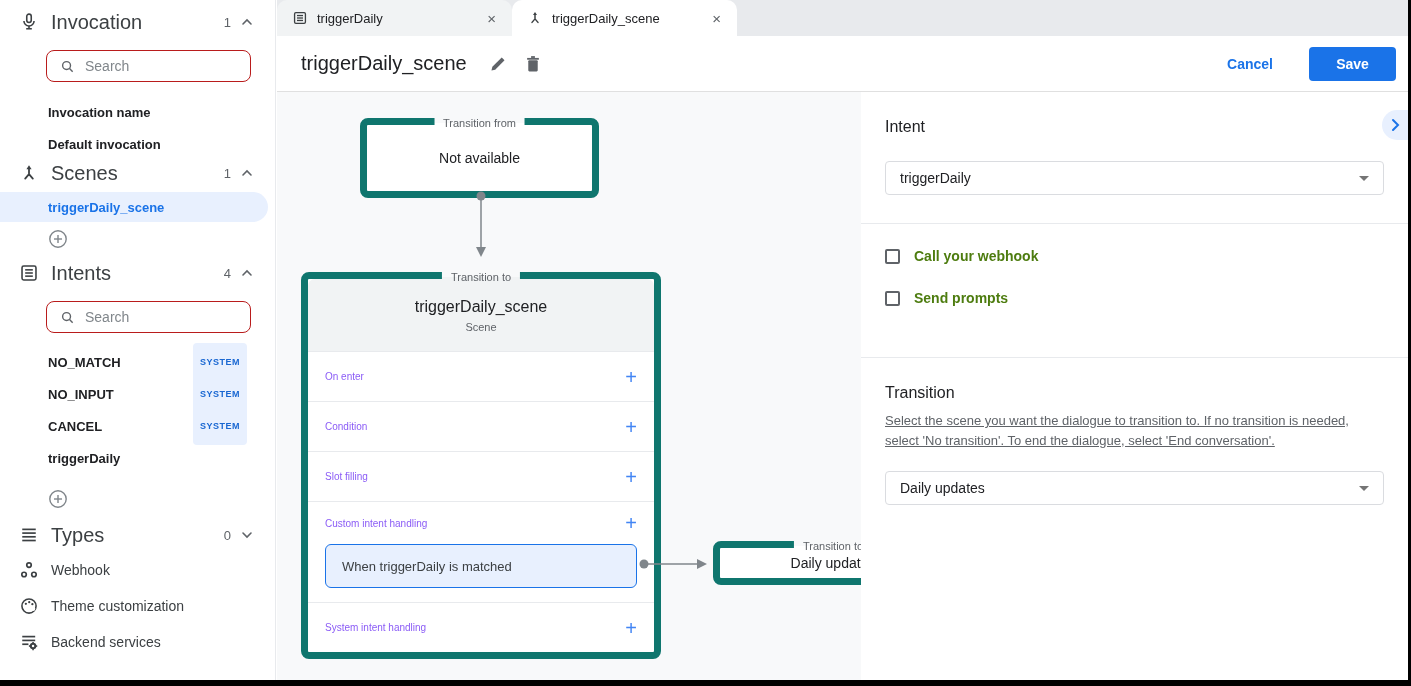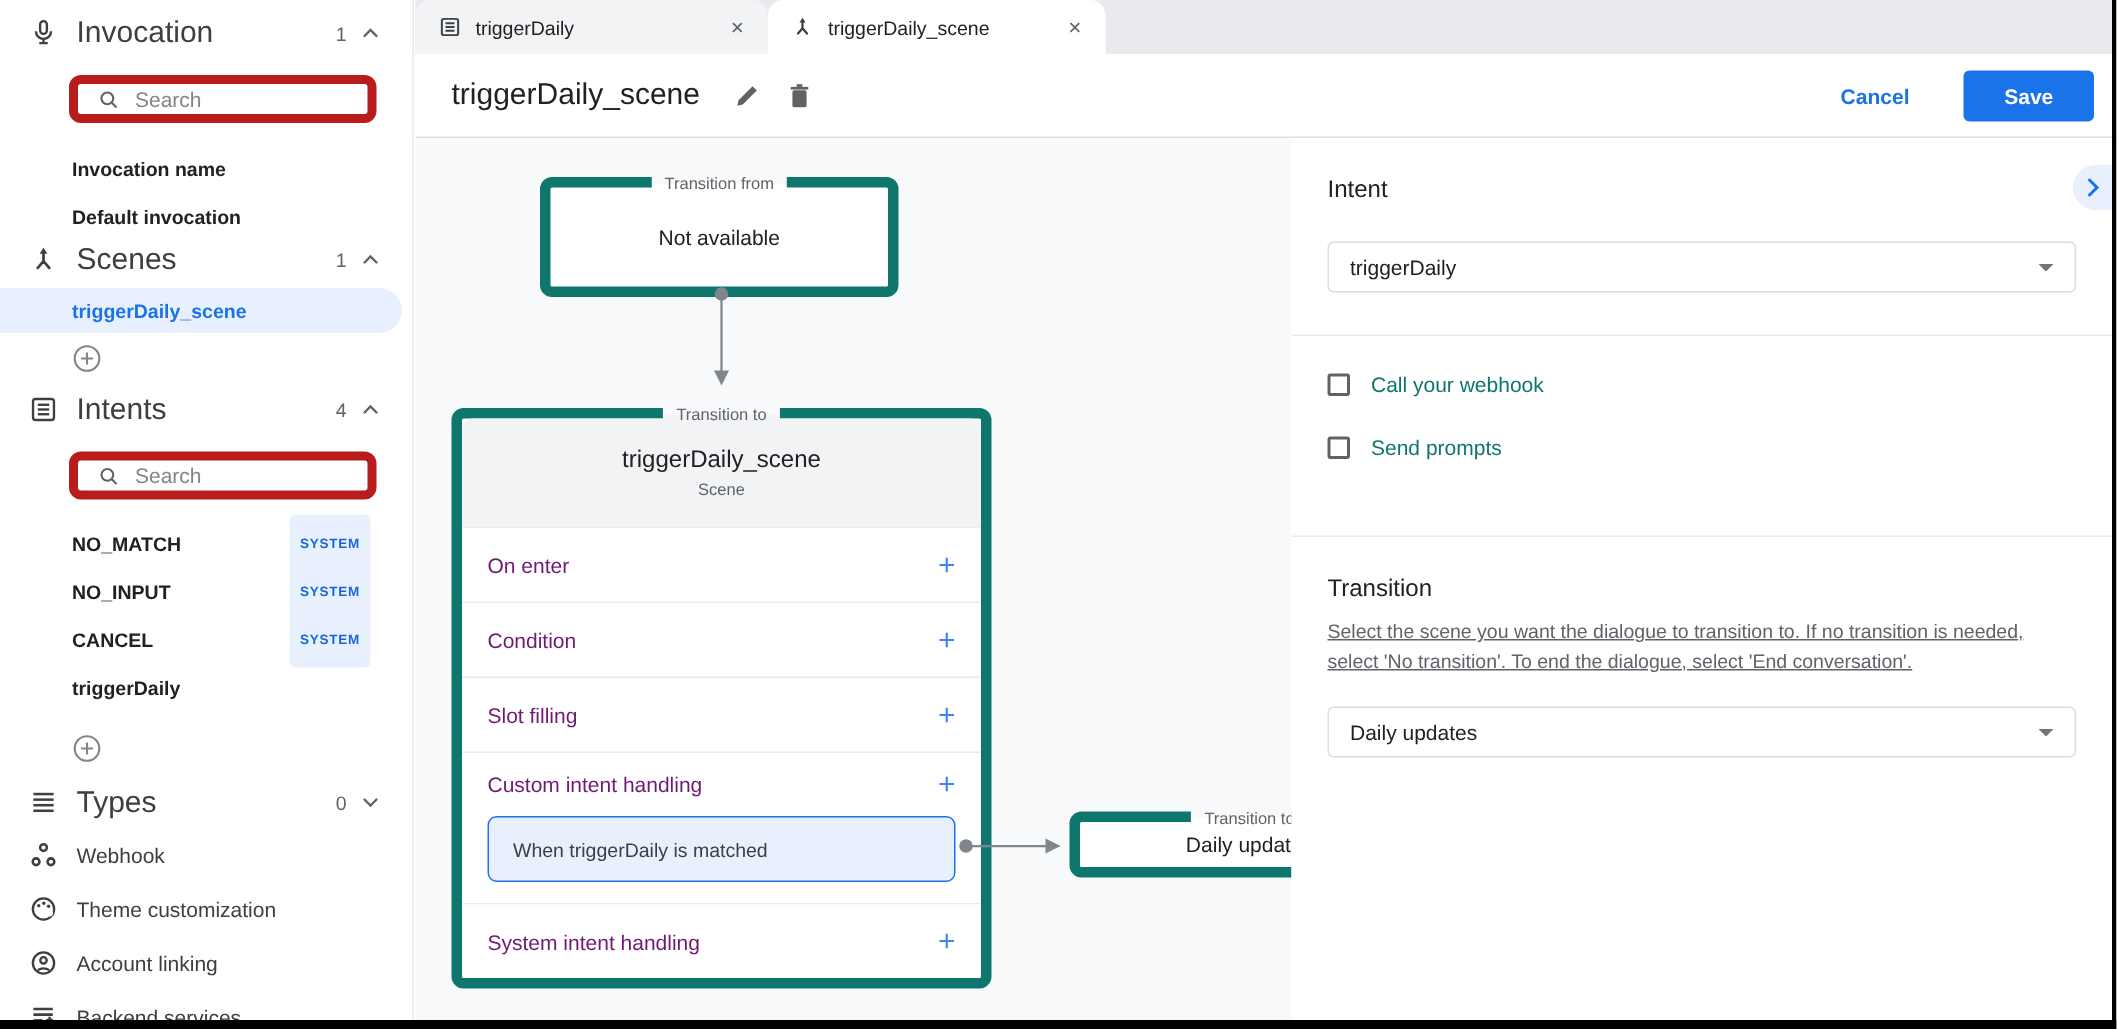--- a/index.html
+++ b/index.html
@@ -10,21 +10,21 @@
   }
   svg { display:block; }
 
   
   .sidebar { position:absolute; left:0; top:0; width:276px; height:680px; background:#fff; border-right:1px solid #e8eaed; overflow:hidden; }
   .sec-head { display:flex; align-items:center; height:20px; margin:0 22px 0 20px; cursor:pointer; }
   .sec-head .ic { width:18px; height:18px; margin-right:13px; flex:none; }
   .sec-head .lbl { font-size:20px; color:#3c4043; }
   .sec-head .cnt { margin-left:auto; font-size:13px; color:#5f6368; }
   .sec-head .chev { margin-left:10px; }
-  .searchbox { display:flex; align-items:center; height:32px; margin:18px 24px 0 46px; border:6px solid #b91c1c; border-radius:8px; padding:0 10px 0 13px; background:#fff; }
+  .searchbox { display:flex; align-items:center; height:32px; margin:18px 24px 0 46px; border:1px solid #b91c1c; border-radius:8px; padding:0 10px 0 13px; background:#fff; }
   .searchbox input { border:none; outline:none; flex:1; font-size:14px; color:#202124; margin-left:10px; font-family:inherit; background:transparent; }
   .searchbox input::placeholder { color:#80868b; }
   .side-items { margin-top:14px; }
   .side-item { height:32px; line-height:32px; padding-left:48px; padding-right:28px; font-size:13px; font-weight:bold; color:#202124; cursor:pointer; display:flex; align-items:center; }
   .side-item .itxt { line-height:normal; }
   .side-item.sel { background:#e8f0fe; color:#1a73e8; border-radius:0 16px 16px 0; height:30px; width:268px; }
   .sys-badge { margin-left:auto; background:#e8f0fe; color:#1967d2; font-size:9px; font-weight:bold; letter-spacing:.5px; padding:3px 7px; border-radius:4px; }
   .sys-badge:empty { display:none; }
   .add-row { height:26px; margin:4px 0 0 48px; display:flex; align-items:center; cursor:pointer; }
   .nav-list { margin-top:7px; }
@@ -56,40 +56,40 @@
   .box-from { left:83px; top:26px; width:239px; height:80px; display:flex; align-items:center; justify-content:center; font-size:14px; color:#202124; }
   .arrow-v { position:absolute; left:196px; top:99px; }
   .arrow-h { position:absolute; left:362px; top:464px; }
 
   .scene-card { left:24px; top:180px; width:360px; }
   .scene-card .flegend { background:linear-gradient(#f8f9fa 46%,#f1f3f4 46%); }
   .sc-head { height:72px; background:#f1f3f4; border-radius:7px 7px 0 0; display:flex; flex-direction:column; align-items:center; justify-content:center; }
   .sc-title { font-size:16px; color:#202124; }
   .sc-sub { font-size:11px; color:#5f6368; margin-top:5px; }
   .sc-row { border-top:1px solid #e8eaed; min-height:50px; display:flex; align-items:center; padding:0 17px; background:#fff; }
-  .sc-row .rlbl { font-size:14px; color:#701a75; }
+  .sc-row .rlbl { font-size:10px; color:#8b5cf6; }
   .rplus { margin-left:auto; color:#4285f4; font-size:20px; font-weight:400; cursor:pointer; line-height:1; }
   .sc-row.custom { display:block; padding:0 17px 14px; }
   .cust-top { height:42px; display:flex; align-items:center; }
   .chip { border:1px solid #1a73e8; background:#e8f0fe; border-radius:6px; height:44px; display:flex; align-items:center; padding:0 16px; font-size:13px; color:#3c4043; cursor:pointer; }
   .sc-row.lastrow { border-radius:0 0 7px 7px; }
   .box-next { left:436px; top:449px; width:240px; height:44px; display:flex; align-items:center; justify-content:center; font-size:14px; color:#202124; }
 
   
   .panel { position:absolute; left:861px; top:92px; width:547px; height:588px; background:#fff; padding:26px 24px 0; }
   .collapse-pill { position:absolute; right:0; top:18px; width:26px; height:30px; background:#e8f0fe; border-radius:16px 0 0 16px; display:flex; align-items:center; justify-content:center; cursor:pointer; }
   .p-head { font-size:16px; font-weight:400; color:#202124; }
   .dropdown { margin-top:25px; height:34px; border:1px solid #dadce0; border-radius:4px; display:flex; align-items:center; padding:0 14px; font-size:14px; color:#202124; cursor:pointer; background:#fff; }
   .caret { margin-left:auto; width:0; height:0; border-left:5px solid transparent; border-right:5px solid transparent; border-top:5px solid #757575; }
   .p-divider { height:1px; background:#e8eaed; margin:28px -24px 0; }
   .h-matched { margin-top:25px; }
   .cb-row { display:flex; align-items:center; margin-top:24px; cursor:pointer; }
   .cb-row + .cb-row { margin-top:26px; }
   .cb-box { width:15px; height:15px; border:2px solid #5f6368; border-radius:2px; margin-right:14px; flex:none; }
-  .cb-lbl { font-size:14px; font-weight:normal; color:#0f766e; }
+  .cb-lbl { font-size:14px; font-weight:bold; color:#4d7c0f; }
   .div2 { margin-top:51px; }
   .h-trans { margin-top:26px; }
   .p-desc { margin-top:9px; font-size:13px; color:#5f6368; line-height:1.5; max-width:505px;text-decoration:underline; }
   .dd2 { margin-top:21px; }
 
   
   .edge-bottom { position:absolute; left:0; top:680px; width:1411px; height:6px; background:#000; }
   .edge-right { position:absolute; left:1408px; top:0; width:3px; height:686px; background:#000; }
 </style>
 </head>
@@ -254,30 +254,20 @@
       <span class="ic">
         <svg viewBox="0 0 16 16" width="18" height="18">
             <circle cx="8" cy="8" r="6.3" fill="none" stroke="#3c4043" stroke-width="1.4"></circle>
             <circle cx="11.6" cy="10.4" r="2" fill="#fff"></circle>
             <circle cx="5.2" cy="6" r="1" fill="#3c4043"></circle>
             <circle cx="8.2" cy="4.6" r="1" fill="#3c4043"></circle>
             <circle cx="11" cy="6.4" r="1" fill="#3c4043"></circle>
           </svg>
       </span>
       <span class="lbl">Theme customization</span>
-    </div>
-    <div class="nav-row">
-      <span class="ic">
-        <svg viewBox="0 0 16 16" width="18" height="18" fill="none" stroke="#3c4043" stroke-width="1.4">
-            <circle cx="8" cy="8" r="6.3"></circle>
-            <circle cx="8" cy="6.4" r="1.9"></circle>
-            <path d="M4.6 12.2a4.7 3.4 0 0 1 6.8 0"></path>
-          </svg>
-      </span>
-      <span class="lbl">Account linking</span>
     </div>
     <div class="nav-row">
       <span class="ic">
         <svg viewBox="0 0 16 16" width="18" height="18">
             <g stroke="#3c4043" stroke-width="1.5">
               <line x1="2" y1="3.2" x2="13.5" y2="3.2"></line>
               <line x1="2" y1="6.6" x2="13.5" y2="6.6"></line>
               <line x1="2" y1="10" x2="7.5" y2="10"></line>
             </g>
             <circle cx="11.6" cy="11.6" r="2.9" fill="#3c4043"></circle>

